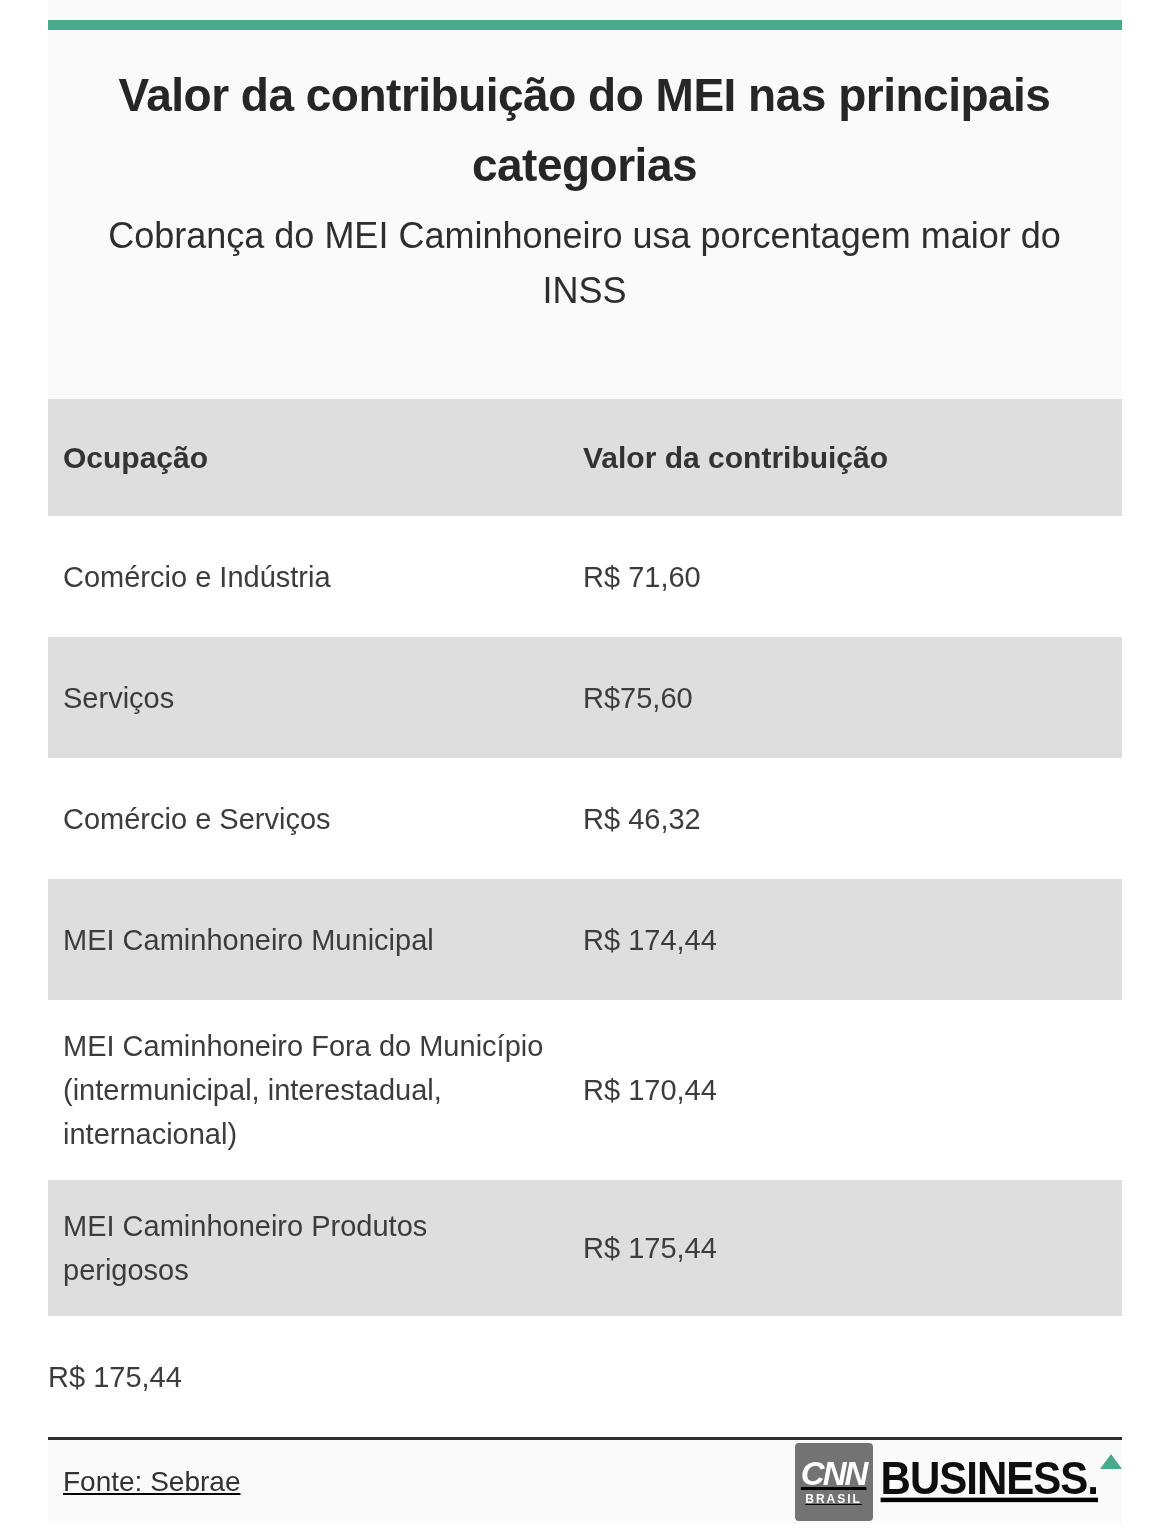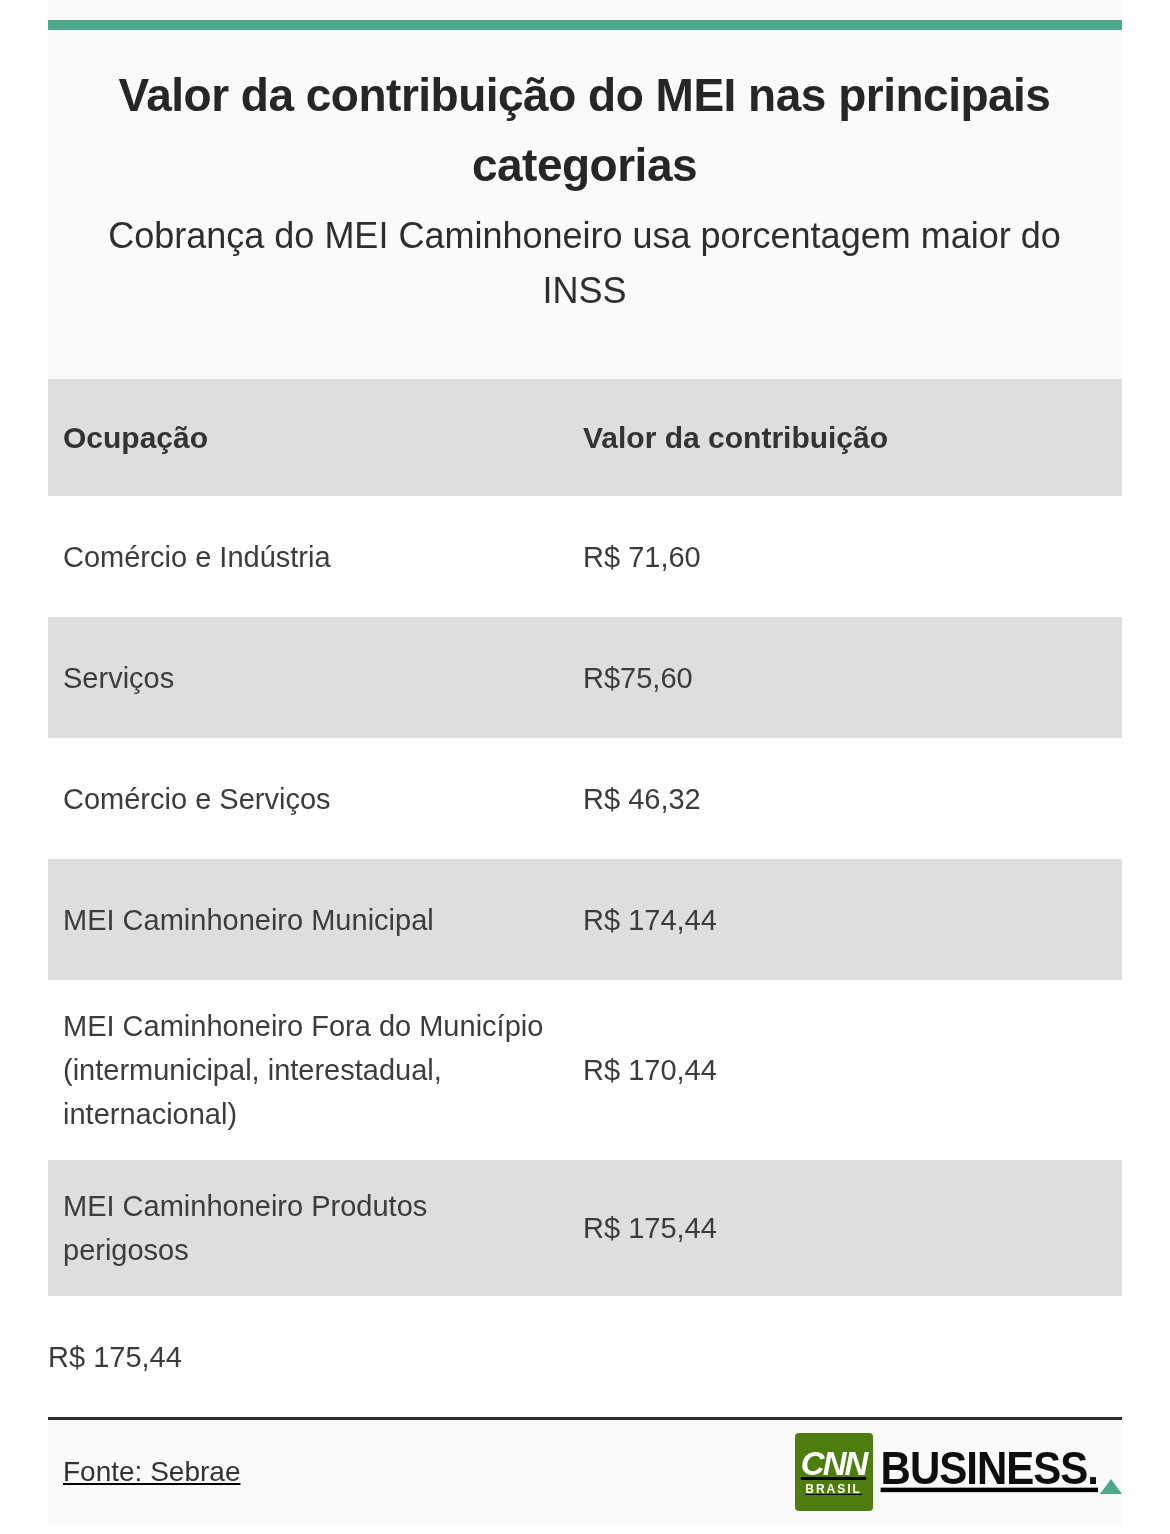--- a/index.html
+++ b/index.html
@@ -28,21 +28,21 @@
   }
   .subtitle {
     font-size: 36px;
     line-height: 55px;
     font-weight: 400;
     color: #2e2e2e;
     margin-top: 8px;
     margin-bottom: 45px;
   }
 
-  .table { width: 100%; flex: 0 0 auto; }
+  .table { width: 100%; flex: 0 0 auto; margin-top: 20px; }
   .t-row {
     display: flex;
     align-items: center;
     min-height: 121px;
     padding: 24px 0;
     background: #ffffff;
     font-size: 29px;
     line-height: 44px;
     color: #3c3c3c;
   }
@@ -65,21 +65,21 @@
     align-items: center;
     justify-content: space-between;
     padding: 0 0 0 15px;
     text-decoration: underline;
   }
   .source { font-size: 28px; color: #333333; }
 
   .logo { display: flex; align-items: center; }
   .cnn-box {
     width: 78px; height: 78px;
-    background: #4d7c0f;
+    background: #737373;
     display: flex;
     flex-direction: column;
     align-items: center;
     justify-content: center;
     border-radius: 4px;
   }
   .cnn-mark {
     color: #ffffff;
     font-weight: 700;
     font-size: 33px;
@@ -87,21 +87,21 @@
     line-height: 34px;
     font-style: italic;
   }
   .cnn-brasil {
     color: #ffffff;
     font-weight: 700;
     font-size: 12px;
     letter-spacing: 2px;
     line-height: 16px;
   }
-  .business-wrap { display: flex; align-items: flex-end; margin-left: 8px; }
+  .business-wrap { display: flex; margin-left: 8px; }
   .business-text {
     font-size: 42px;
     font-weight: 700;
     color: #0e0e0e;
     letter-spacing: -1px;
     transform: scaleY(1.12);
     transform-origin: bottom;
     line-height: 56px;
   }
   .tri-icon {

